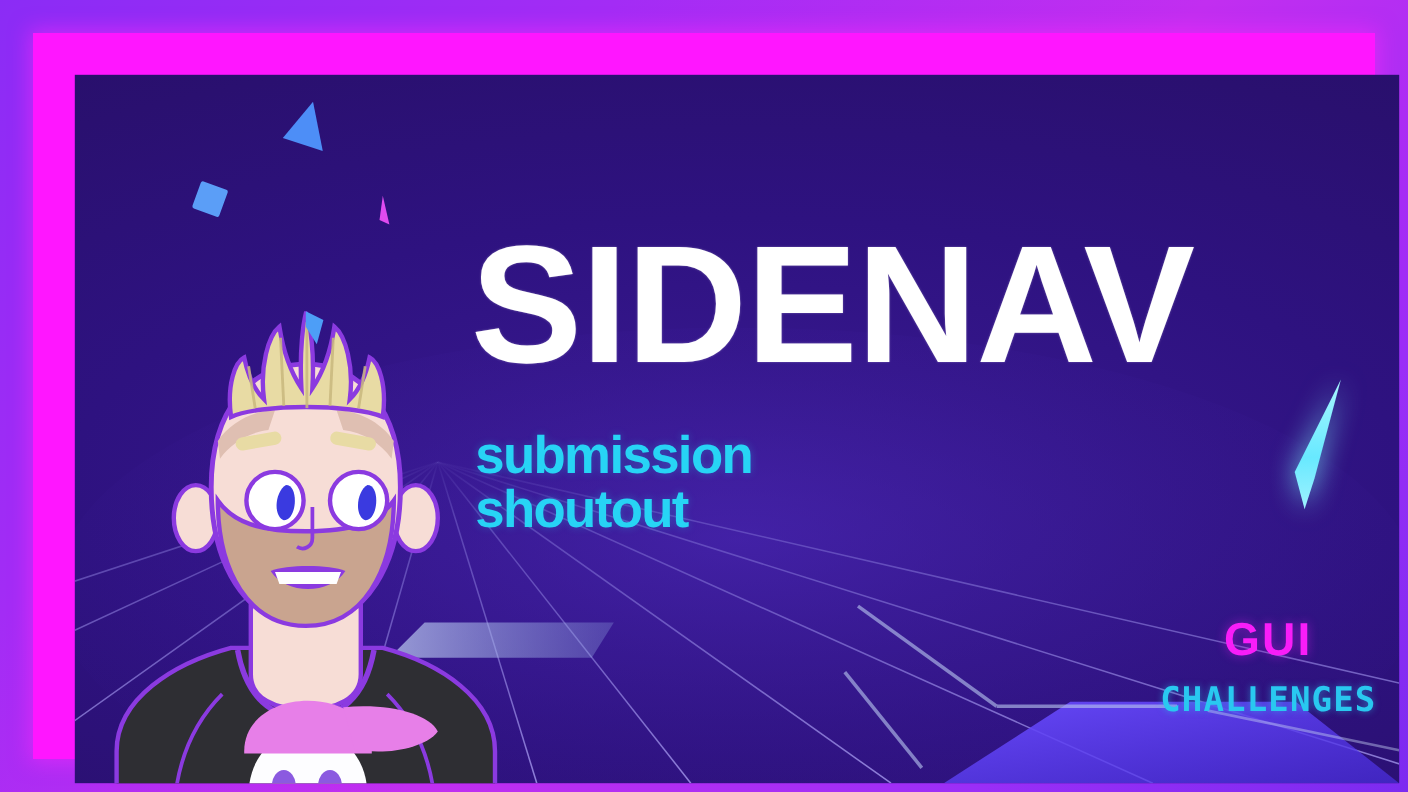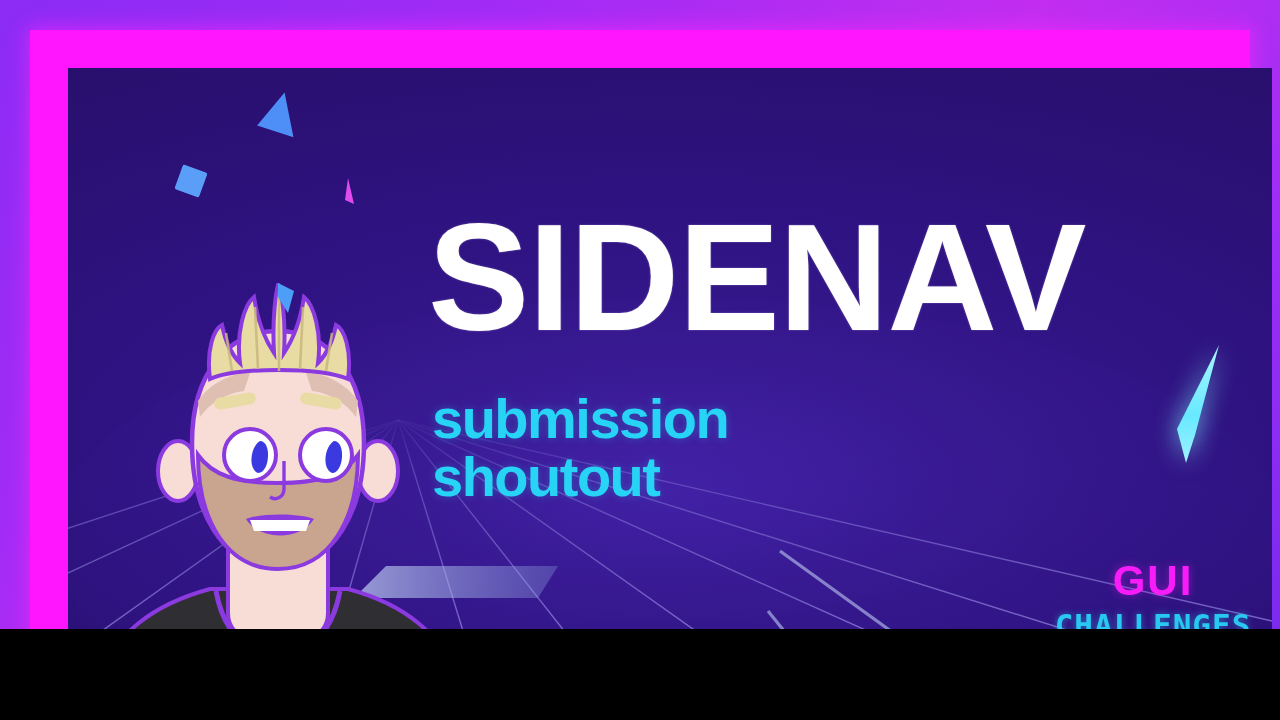--- a/index.html
+++ b/index.html
@@ -11,21 +11,21 @@
     width: 1280px;
     height: 720px;
     overflow: hidden;
     font-family: "Liberation Sans", sans-serif;
   }
 
   
   #thumbnail {
     position: relative;
     width: 1280px;
-    height: 629px;
+    height: 720px;
     background: linear-gradient(135deg, #8b2cf5 0%, #a32cf5 28%, #c22ef0 55%, #9b2ef7 80%, #7c2bf0 100%);
     overflow: hidden;
   }
 
   
   #frame {
     position: absolute;
     left: 30px;
     top: 30px;
     width: 1220px;
@@ -71,21 +71,21 @@
     font-weight: 700;
     letter-spacing: -1px;
     color: #ffffff;
     white-space: nowrap;
     text-shadow: 0 0 2px rgba(255,255,255,0.35);
   }
   #subtitle {
     position: absolute;
     left: 364px;
     top: 322px;
-    font-size: 56px;
+    font-size: 48px;
     line-height: 1.03;
     font-weight: 700;
     letter-spacing: -1.5px;
     color: #27d4f5;
     white-space: pre-line;
     text-shadow: 0 0 8px rgba(39,212,245,0.28);
   }
 
   
   #logo {
@@ -97,21 +97,21 @@
   }
   #logo-gui {
     font-size: 42px;
     font-weight: 700;
     letter-spacing: 2px;
     color: #f81df8;
     line-height: 0.98;
     text-shadow: 0 0 10px rgba(248,29,248,0.45);
   }
   #logo-challenges {
-    margin-top: 9px;
+    margin-top: 20px;
     font-family: "DejaVu Sans Mono", monospace;
     font-size: 31px;
     font-weight: 700;
     letter-spacing: 1px;
     color: #29c8f0;
     line-height: 1;
     text-shadow: 0 0 7px rgba(41,200,240,0.5);
   }
 
   

